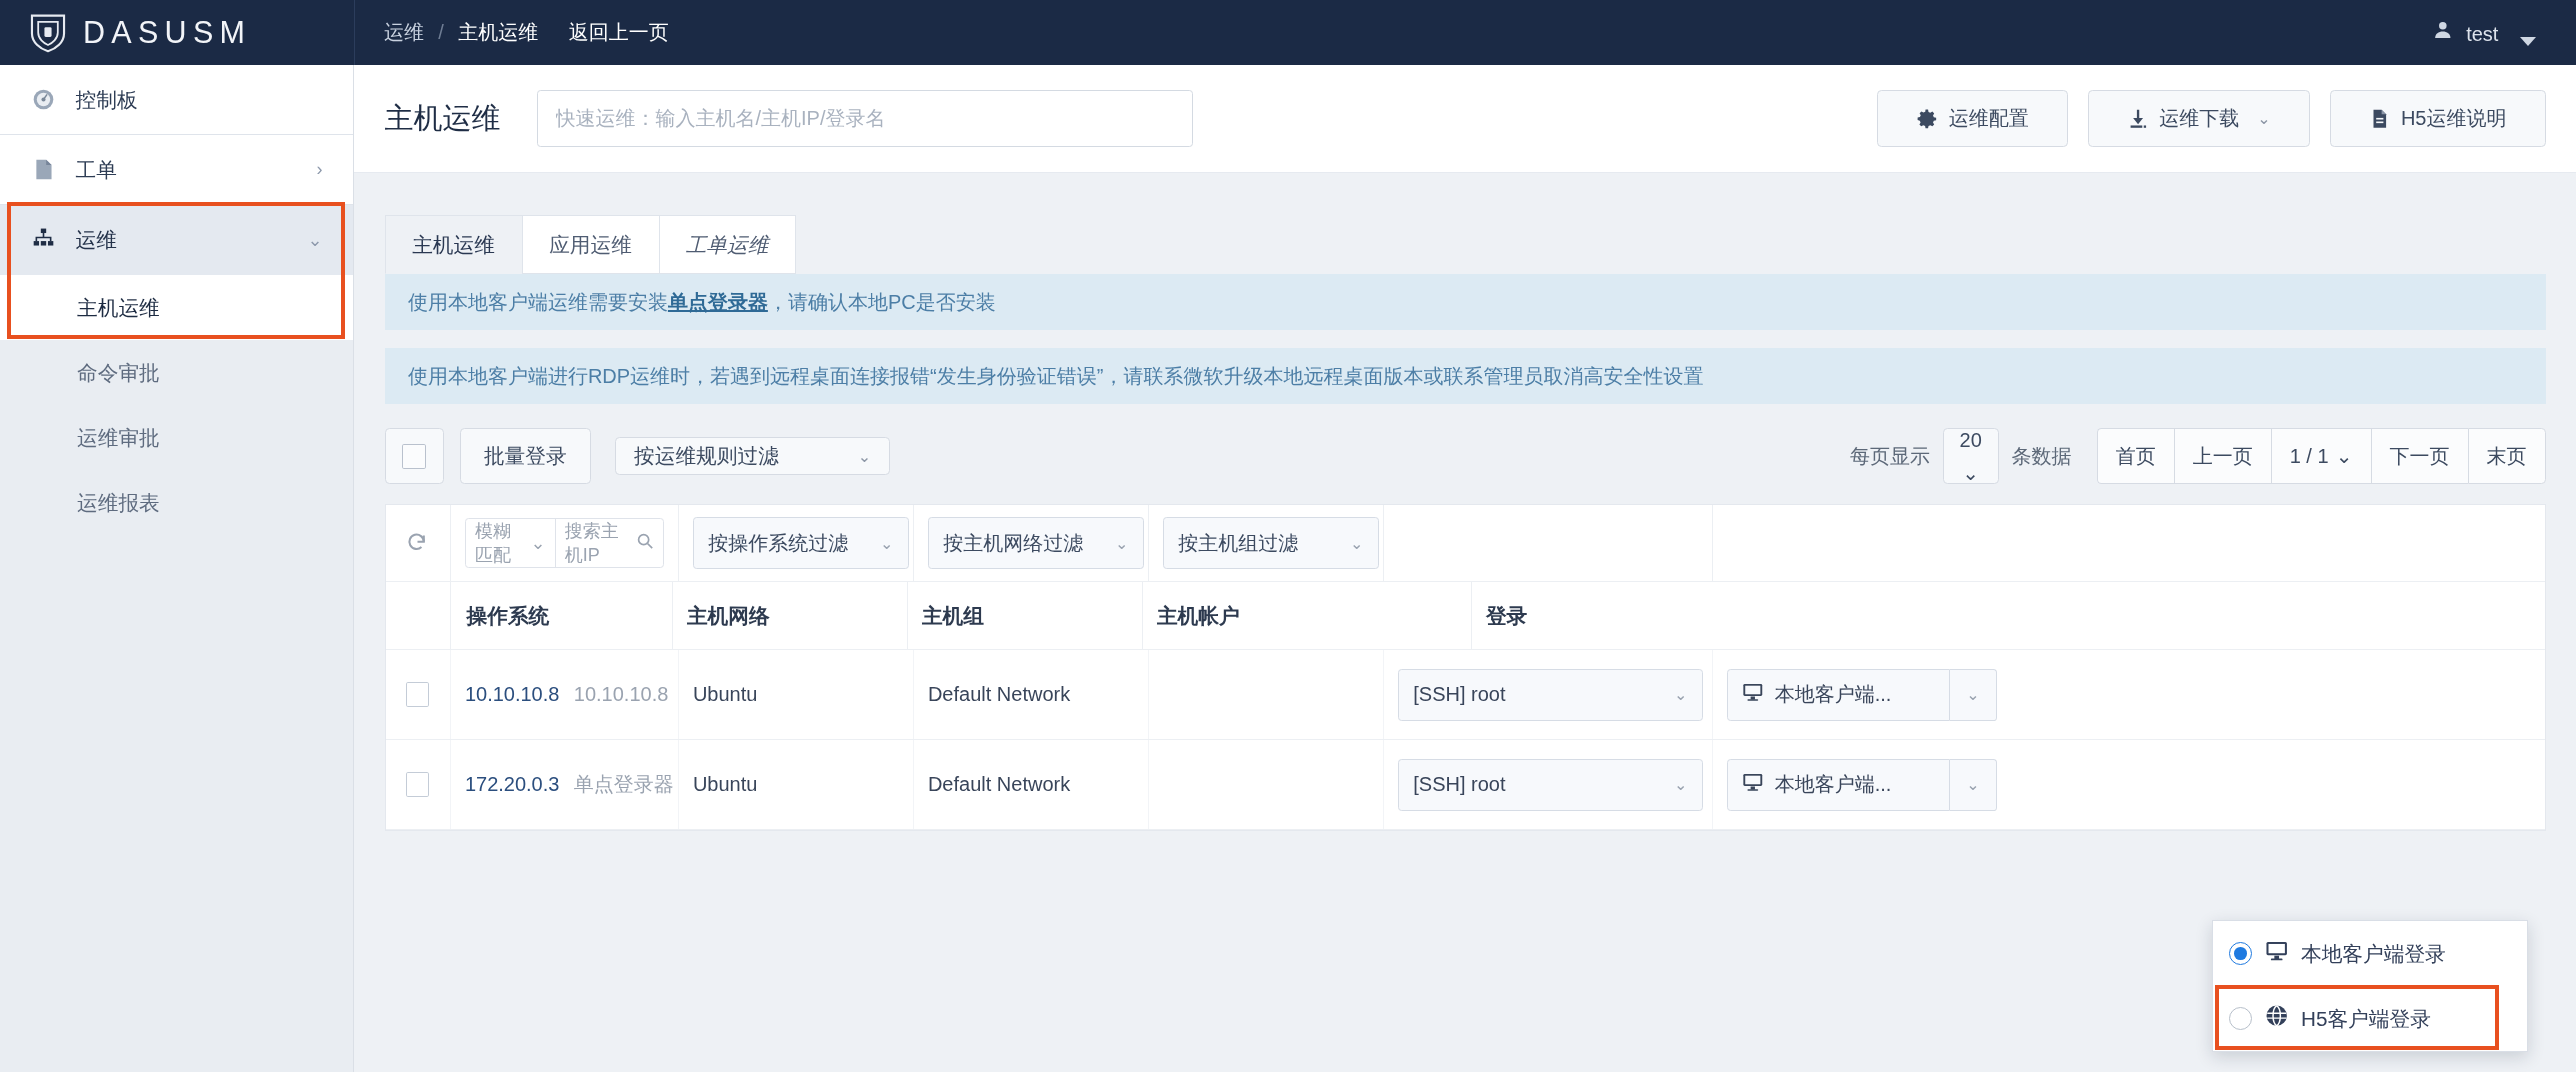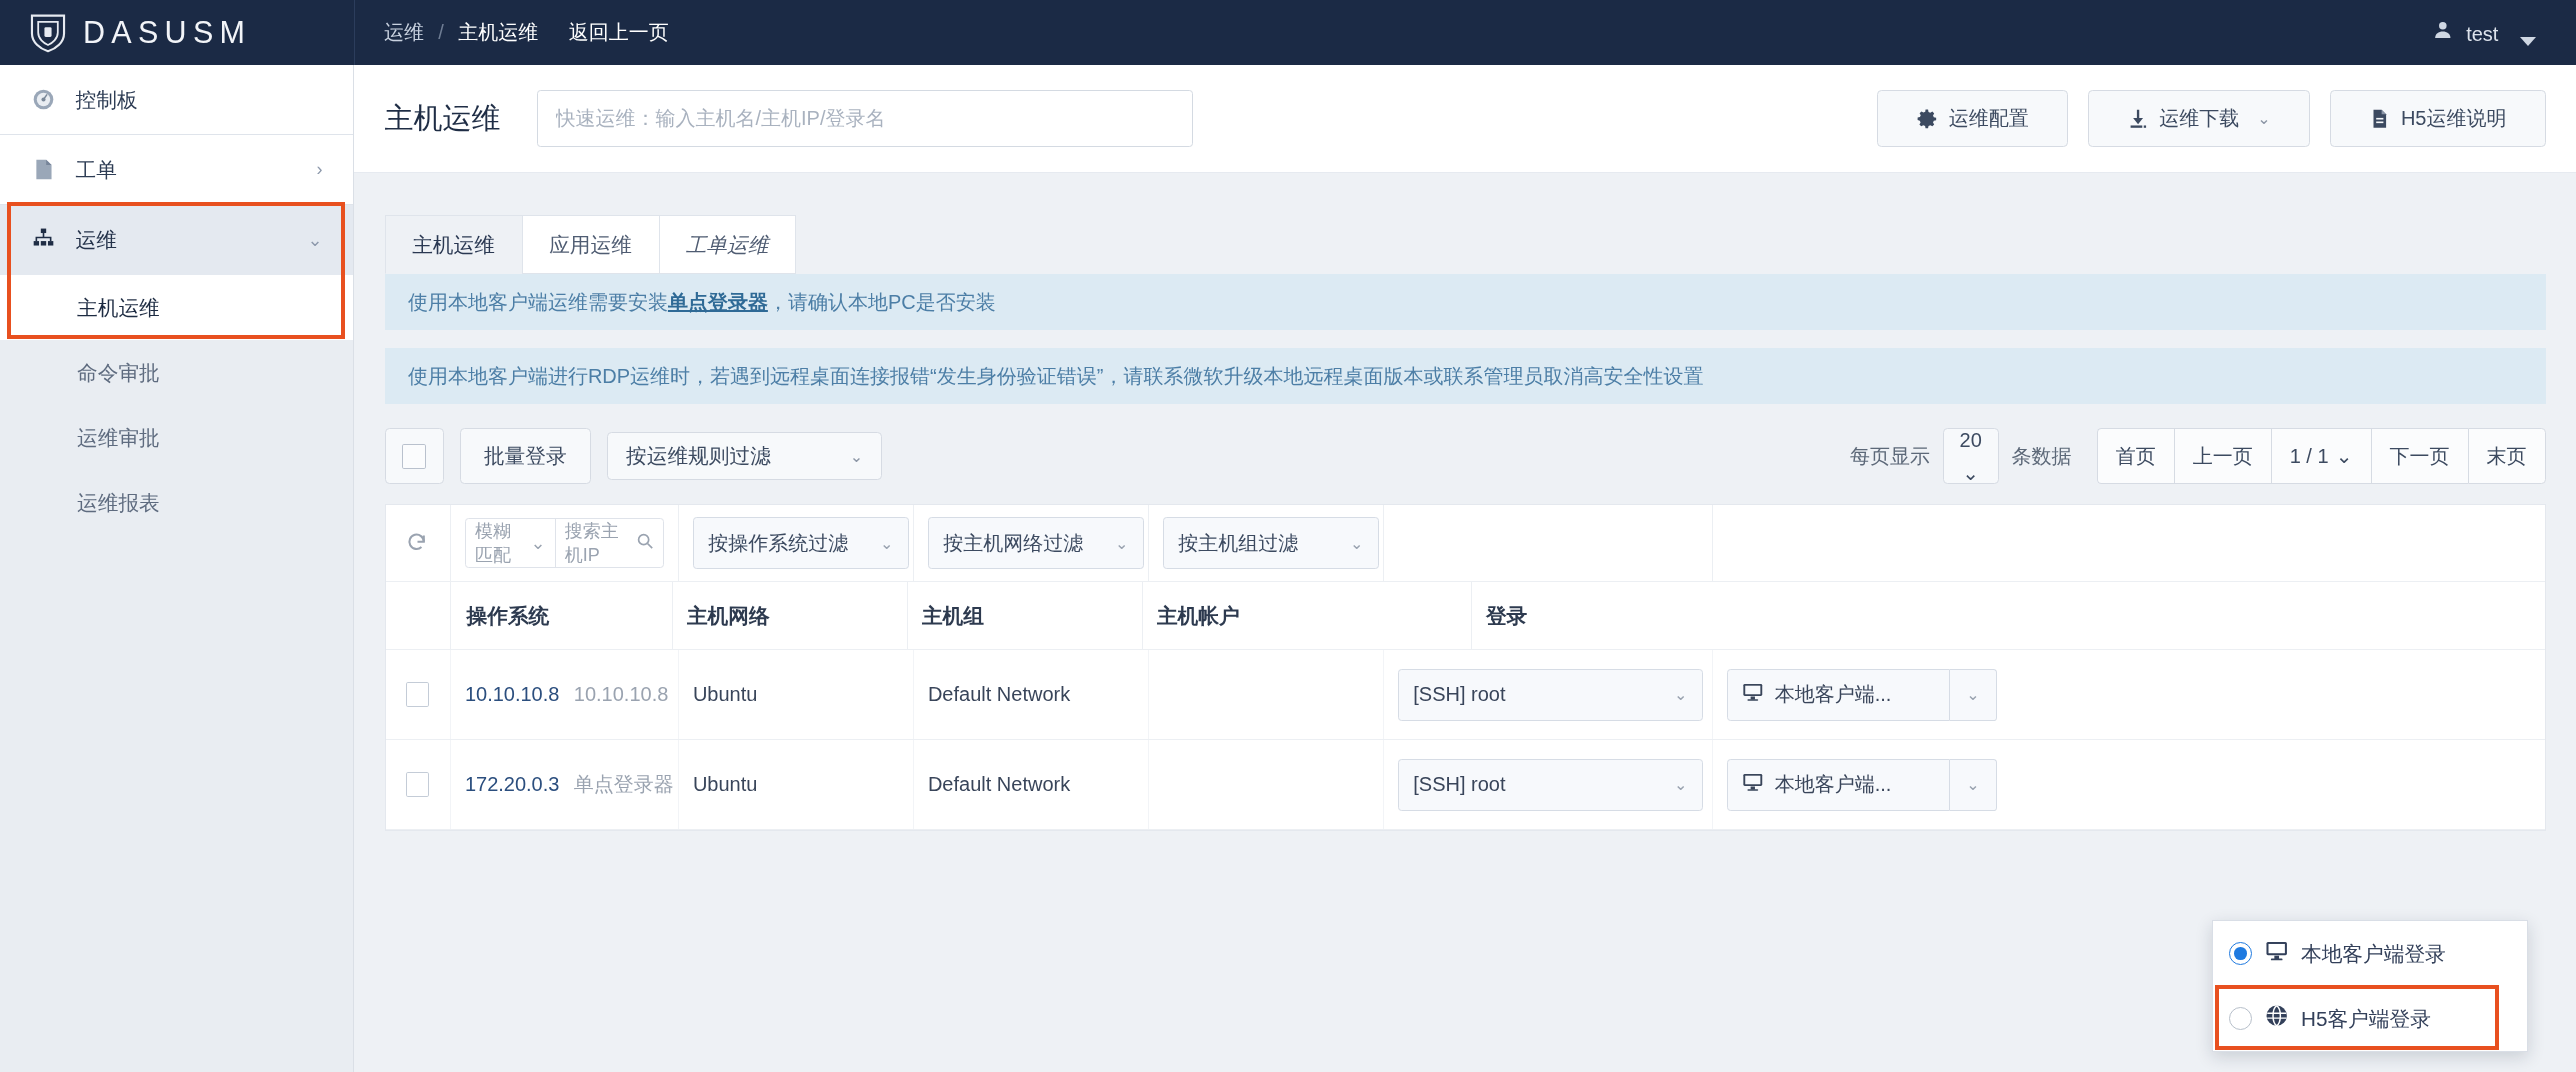--- a/index.html
+++ b/index.html
@@ -125,21 +125,21 @@
   .chk-box {
     width: 23.4px; height: 25px; border: 0.9px solid #b9c1cd; background: #fbfcfd;
     border-radius: 1.8px;
   }
   .tb-btn {
     margin-left: 16px; height: 56px; border: 0.9px solid #d6dbe3; border-radius: 4.5px;
     background: #f7f9fb; display: flex; align-items: center; padding: 0 23.4px;
     font-size: 20.7px; color: #3c4a60; cursor: pointer;
   }
   .tb-select {
-    margin-left: 16px; height: 48px; width: 230px; border: 0.9px solid #d6dbe3;
+    margin-left: 24px; height: 38px; width: 230px; border: 0.9px solid #d6dbe3;
     border-radius: 4.5px; background: #f7f9fb; display: flex; align-items: center;
     padding: 0 18px; font-size: 20.7px; color: #3c4a60; cursor: pointer;
   }
   .tb-select.wide { width: 230px; }
   .tb-select .chev { margin-left: auto; color: #8d97a6; font-size: 16px; }
   #pager { margin-left: auto; display: flex; align-items: center; }
   #pager .lbl { font-size: 20px; color: #5c6878; padding: 0 12.6px; }
   .pg-sel {
     height: 56px; border: 0.9px solid #d6dbe3; border-radius: 4.5px; background: #f7f9fb;
     display: flex; align-items: center; gap: 9px; padding: 0 16px;

